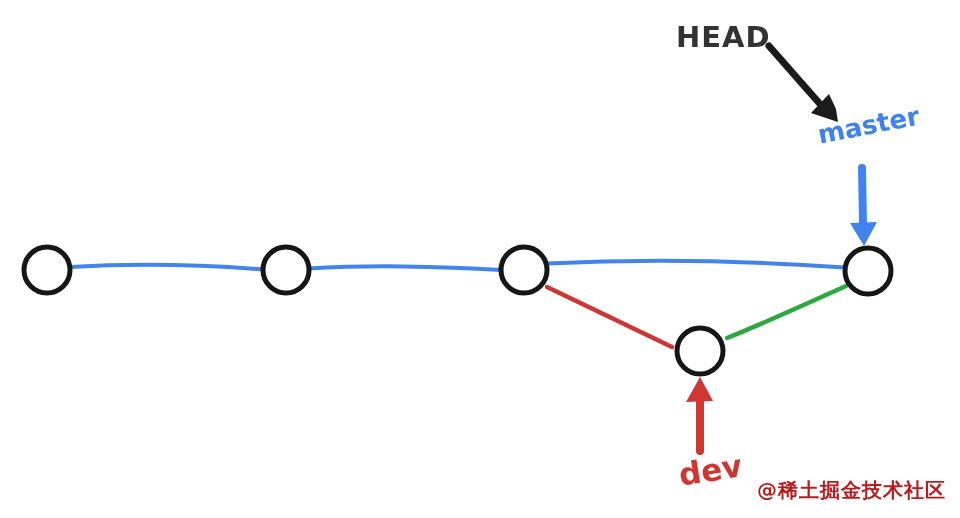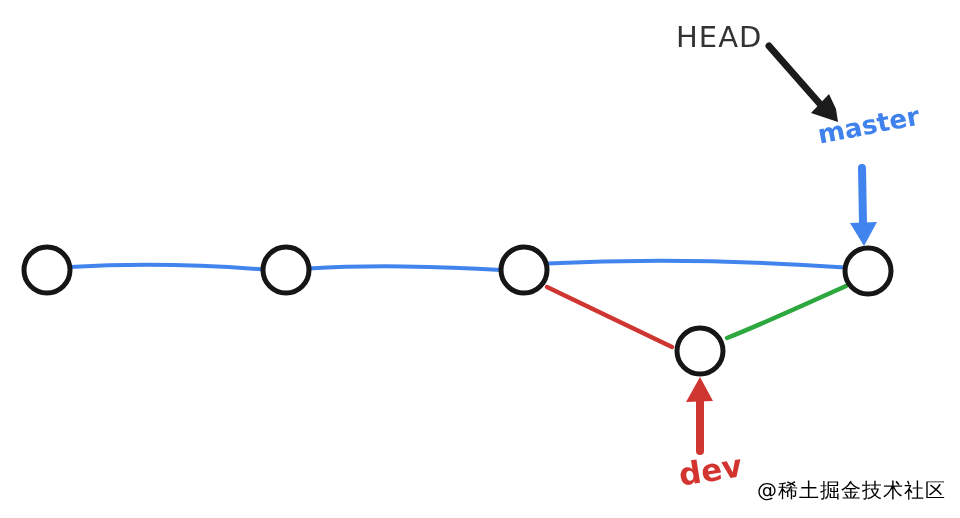--- a/index.html
+++ b/index.html
@@ -22,21 +22,21 @@
   }
   .label {
     position: absolute;
     white-space: nowrap;
     user-select: none;
   }
   .label-head {
     left: 676px;
     top: 20px;
     font-size: 29px;
-    font-weight: 400;
+    font-weight: 700;
     letter-spacing: 1px;
     color: #333333;
   }
   .label-master {
     left: 818px;
     top: 120px;
     font-size: 26px;
     font-weight: 700;
     color: #3f82ee;
     transform: rotate(-11deg);
@@ -49,22 +49,23 @@
     font-weight: 700;
     color: #d23430;
     transform: rotate(-9deg);
     transform-origin: left center;
   }
   .watermark {
     position: absolute;
     right: 14px;
     top: 477px;
     font-size: 20px;
-    color: #000000;
+    color: #b91c1c;
     letter-spacing: 1px;
+    font-weight: bold;
   }
 </style>
 </head>
 <body>
 
 <div class="stage">
 
   <svg width="960" height="518" viewBox="0 0 960 518">
 
     <path d="M70,267 C130,263.5 200,264.5 263,269.5" fill="none" stroke-width="4" stroke-linecap="round" stroke="#4184ee"></path>

